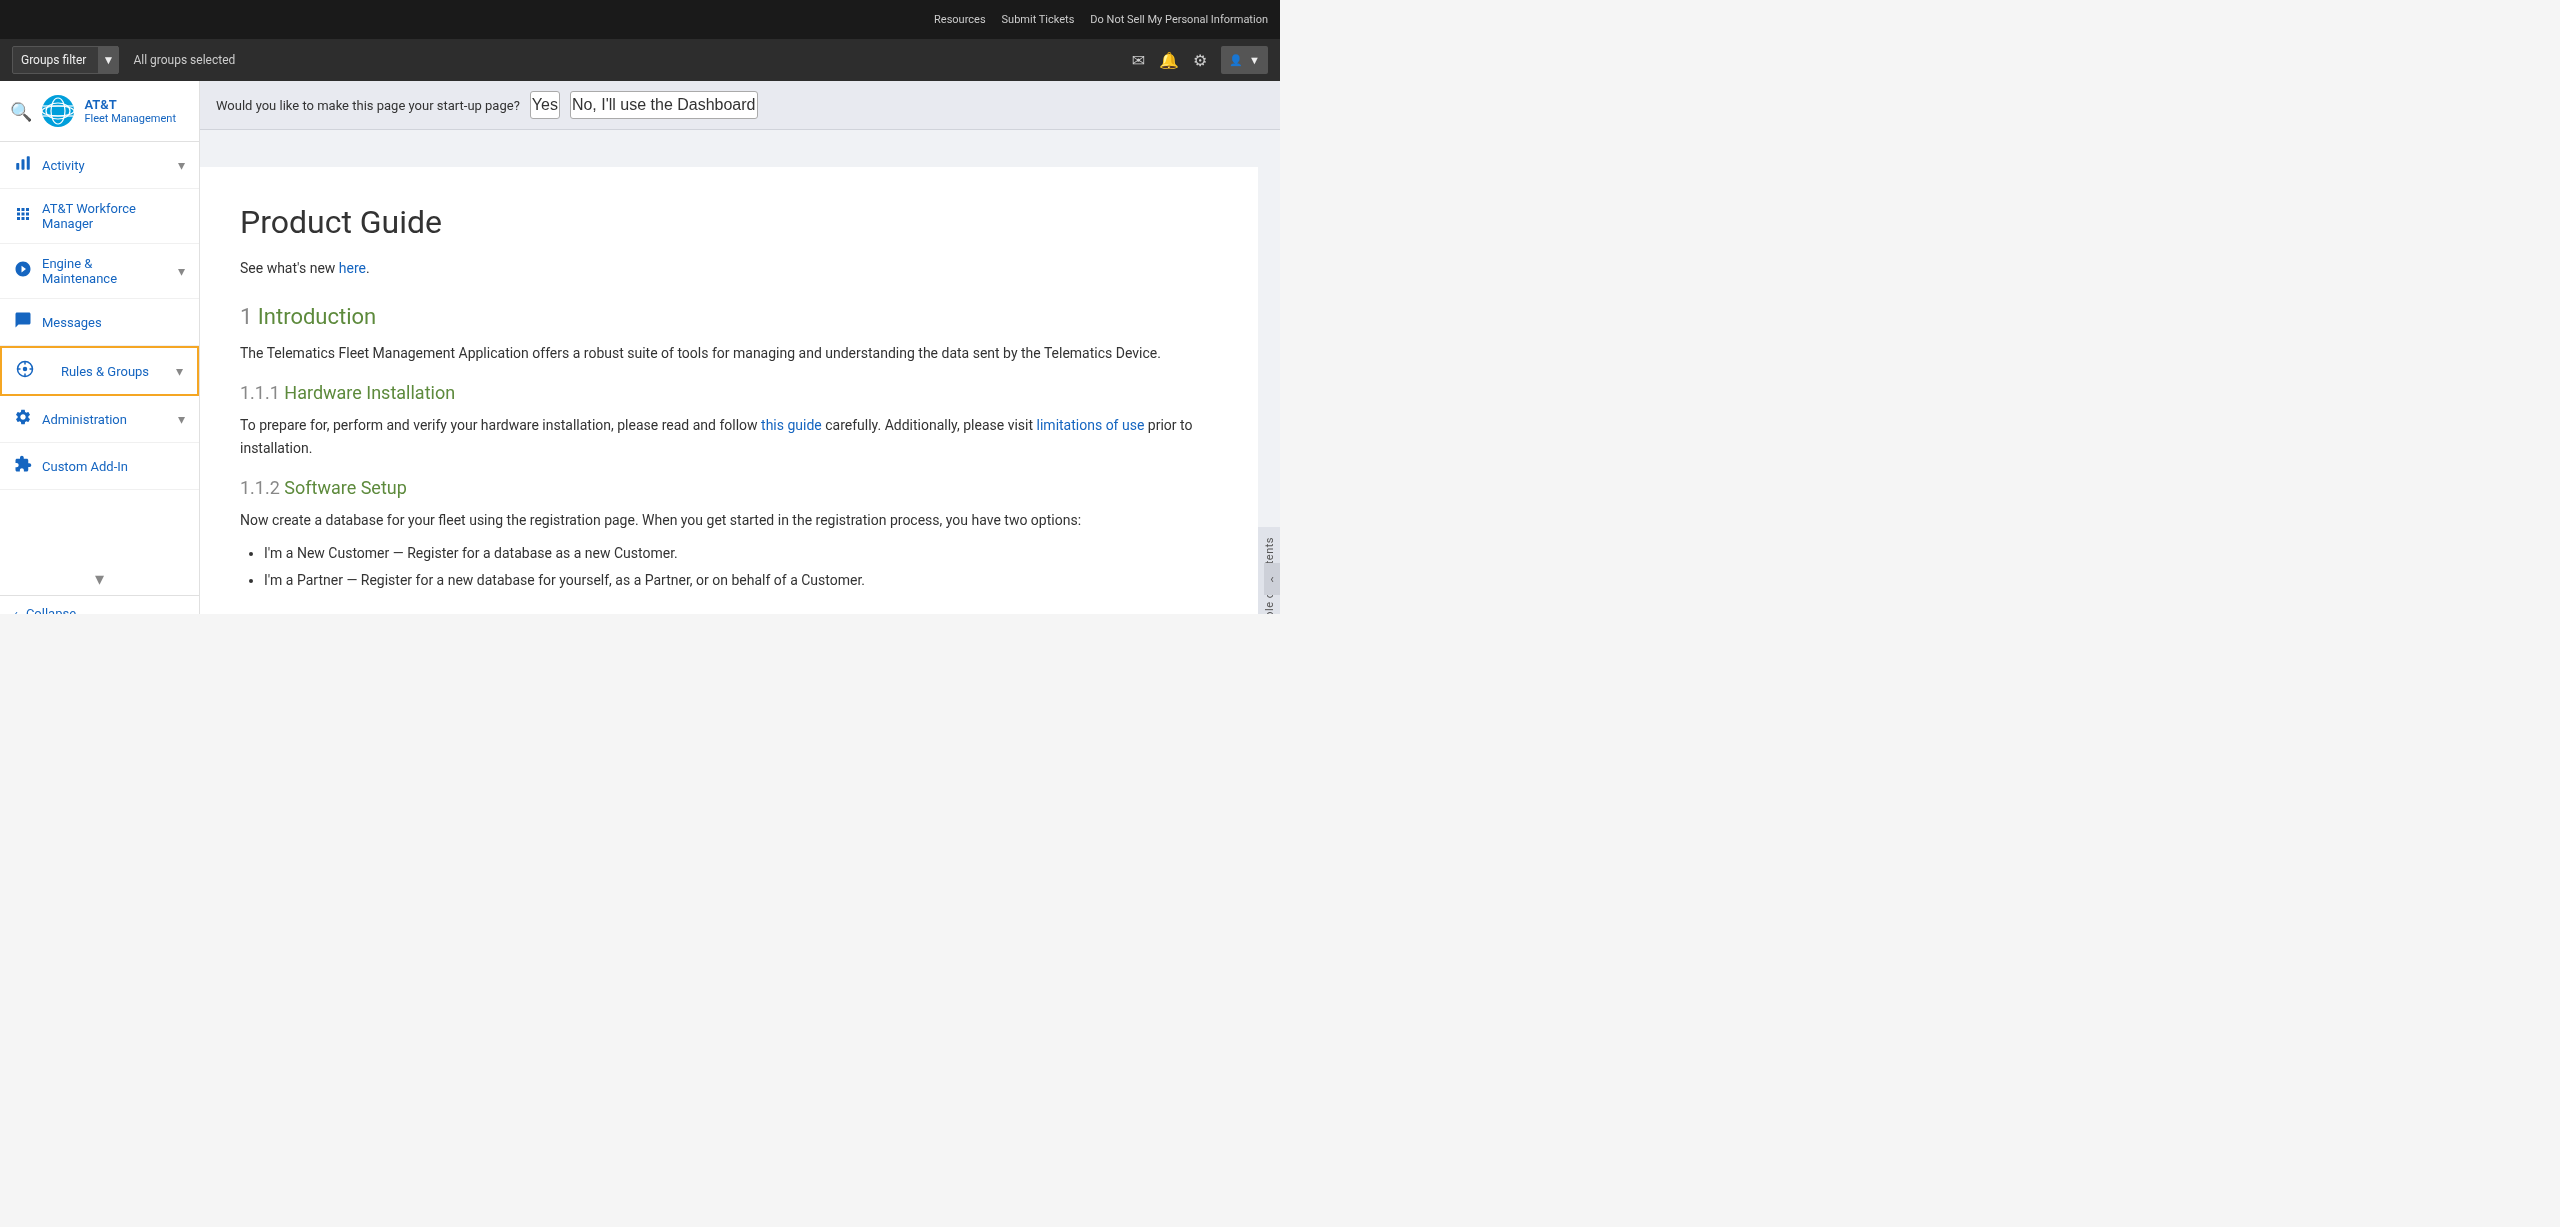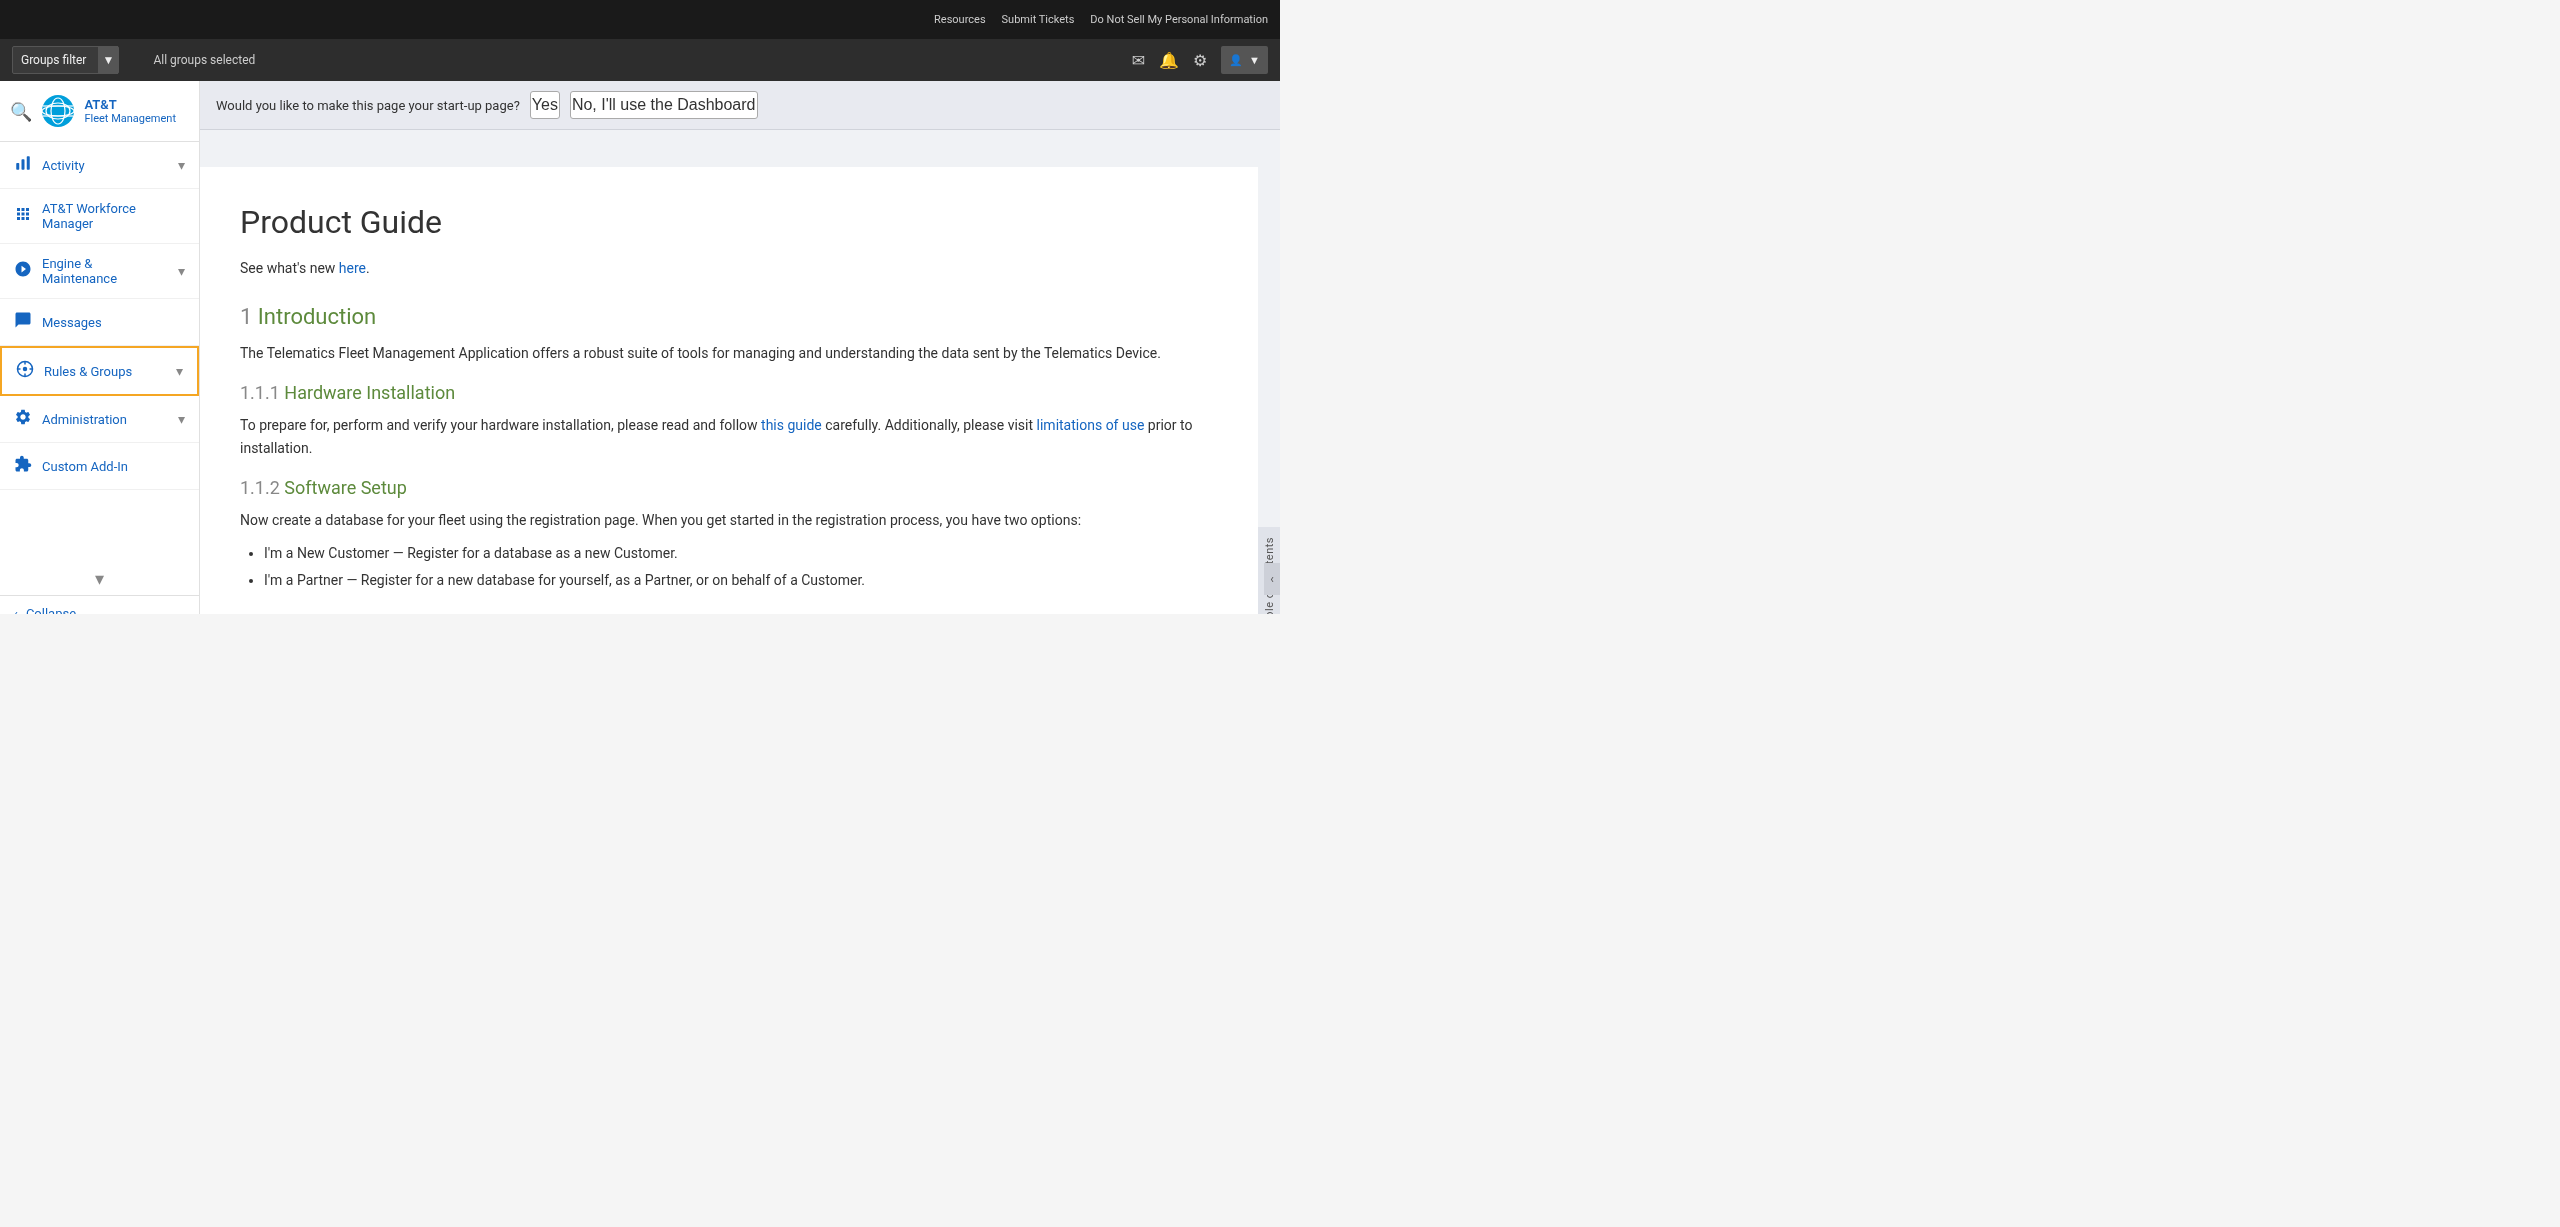--- a/index.html
+++ b/index.html
@@ -21,21 +21,21 @@
       text-decoration: none;
     }
 
     
     .second-bar {
       background: #2d2d2d;
       height: 42px;
       display: flex;
       align-items: center;
       padding: 0 12px;
-      gap: 24px;
+      gap: 4px;
     }
     .groups-filter-btn {
       background: #3a3a3a;
       border: 1px solid #555;
       color: #eee;
       font-size: 12px;
       height: 28px;
       display: flex;
       align-items: center;
       padding: 0 8px;
@@ -134,20 +134,21 @@
       cursor: pointer;
       color: #1565c0;
       font-size: 13px;
       gap: 10px;
       position: relative;
       border-bottom: 1px solid #f0f0f0;
     }
     .nav-item.active {
       border: 2px solid #f5a623;
       background: #fff;
+      text-align: center;
     }
     .nav-item .nav-icon { font-size: 16px; flex-shrink: 0; }
     .nav-item .nav-label { flex: 1; }
     .nav-item .chevron-right { font-size: 14px; color: #888; }
 
     .sidebar-scroll-btn {
       text-align: center;
       padding: 6px;
       color: #888;
       font-size: 18px;

